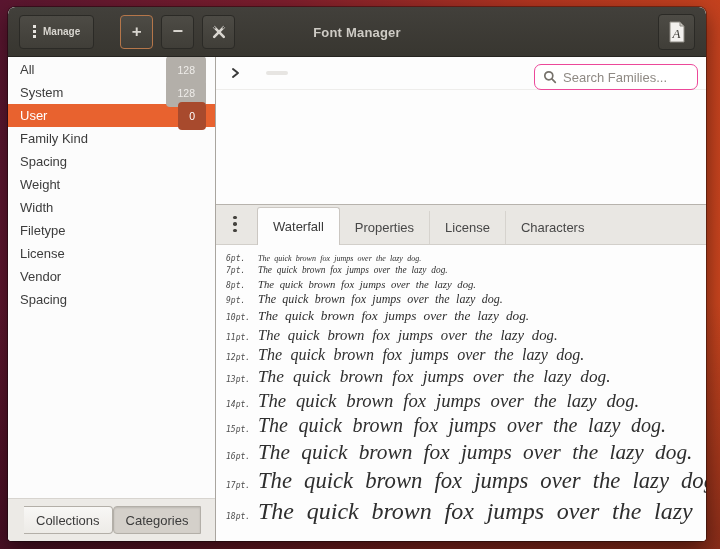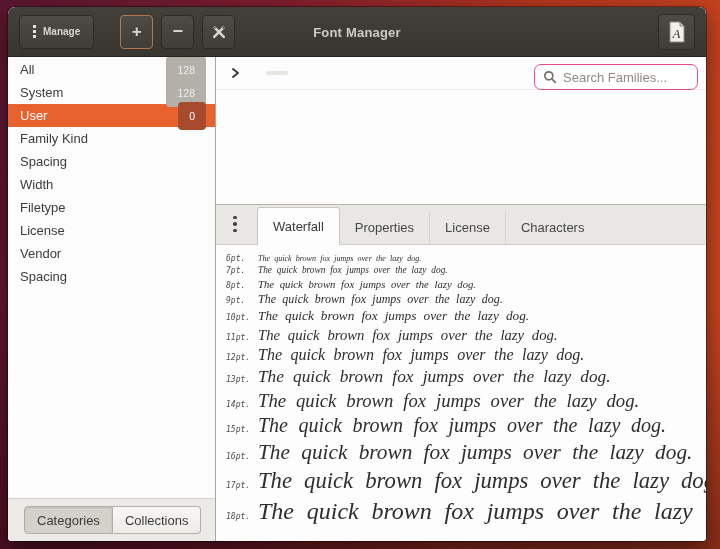--- a/index.html
+++ b/index.html
@@ -223,20 +223,24 @@
               <span>Family Kind</span>
 
             </div>
 
             <div class="cat-row">
               <span>Spacing</span>
 
             </div>
 
 
+            <div class="cat-row">
+              <span>Weight</span>
+
+            </div>
 
             <div class="cat-row">
               <span>Width</span>
 
             </div>
 
             <div class="cat-row">
               <span>Filetype</span>
 
             </div>
@@ -251,25 +255,25 @@
 
             </div>
 
 
             <div class="cat-row">
               <span>Spacing</span>
 
             </div>
           </div>
         <div class="sidebar-footer">
+          <div class="seg-btn last inactive">
+            <span>Collections</span>
+          </div>
           <div class="seg-btn first active">
             <span>Categories</span>
-          </div>
-          <div class="seg-btn last inactive">
-            <span>Collections</span>
           </div>
         </div>
       </div>
 
       <div class="v-divider"></div>
 
       <div class="right">
 
         <div class="families-pane">
           <div class="family-row">

